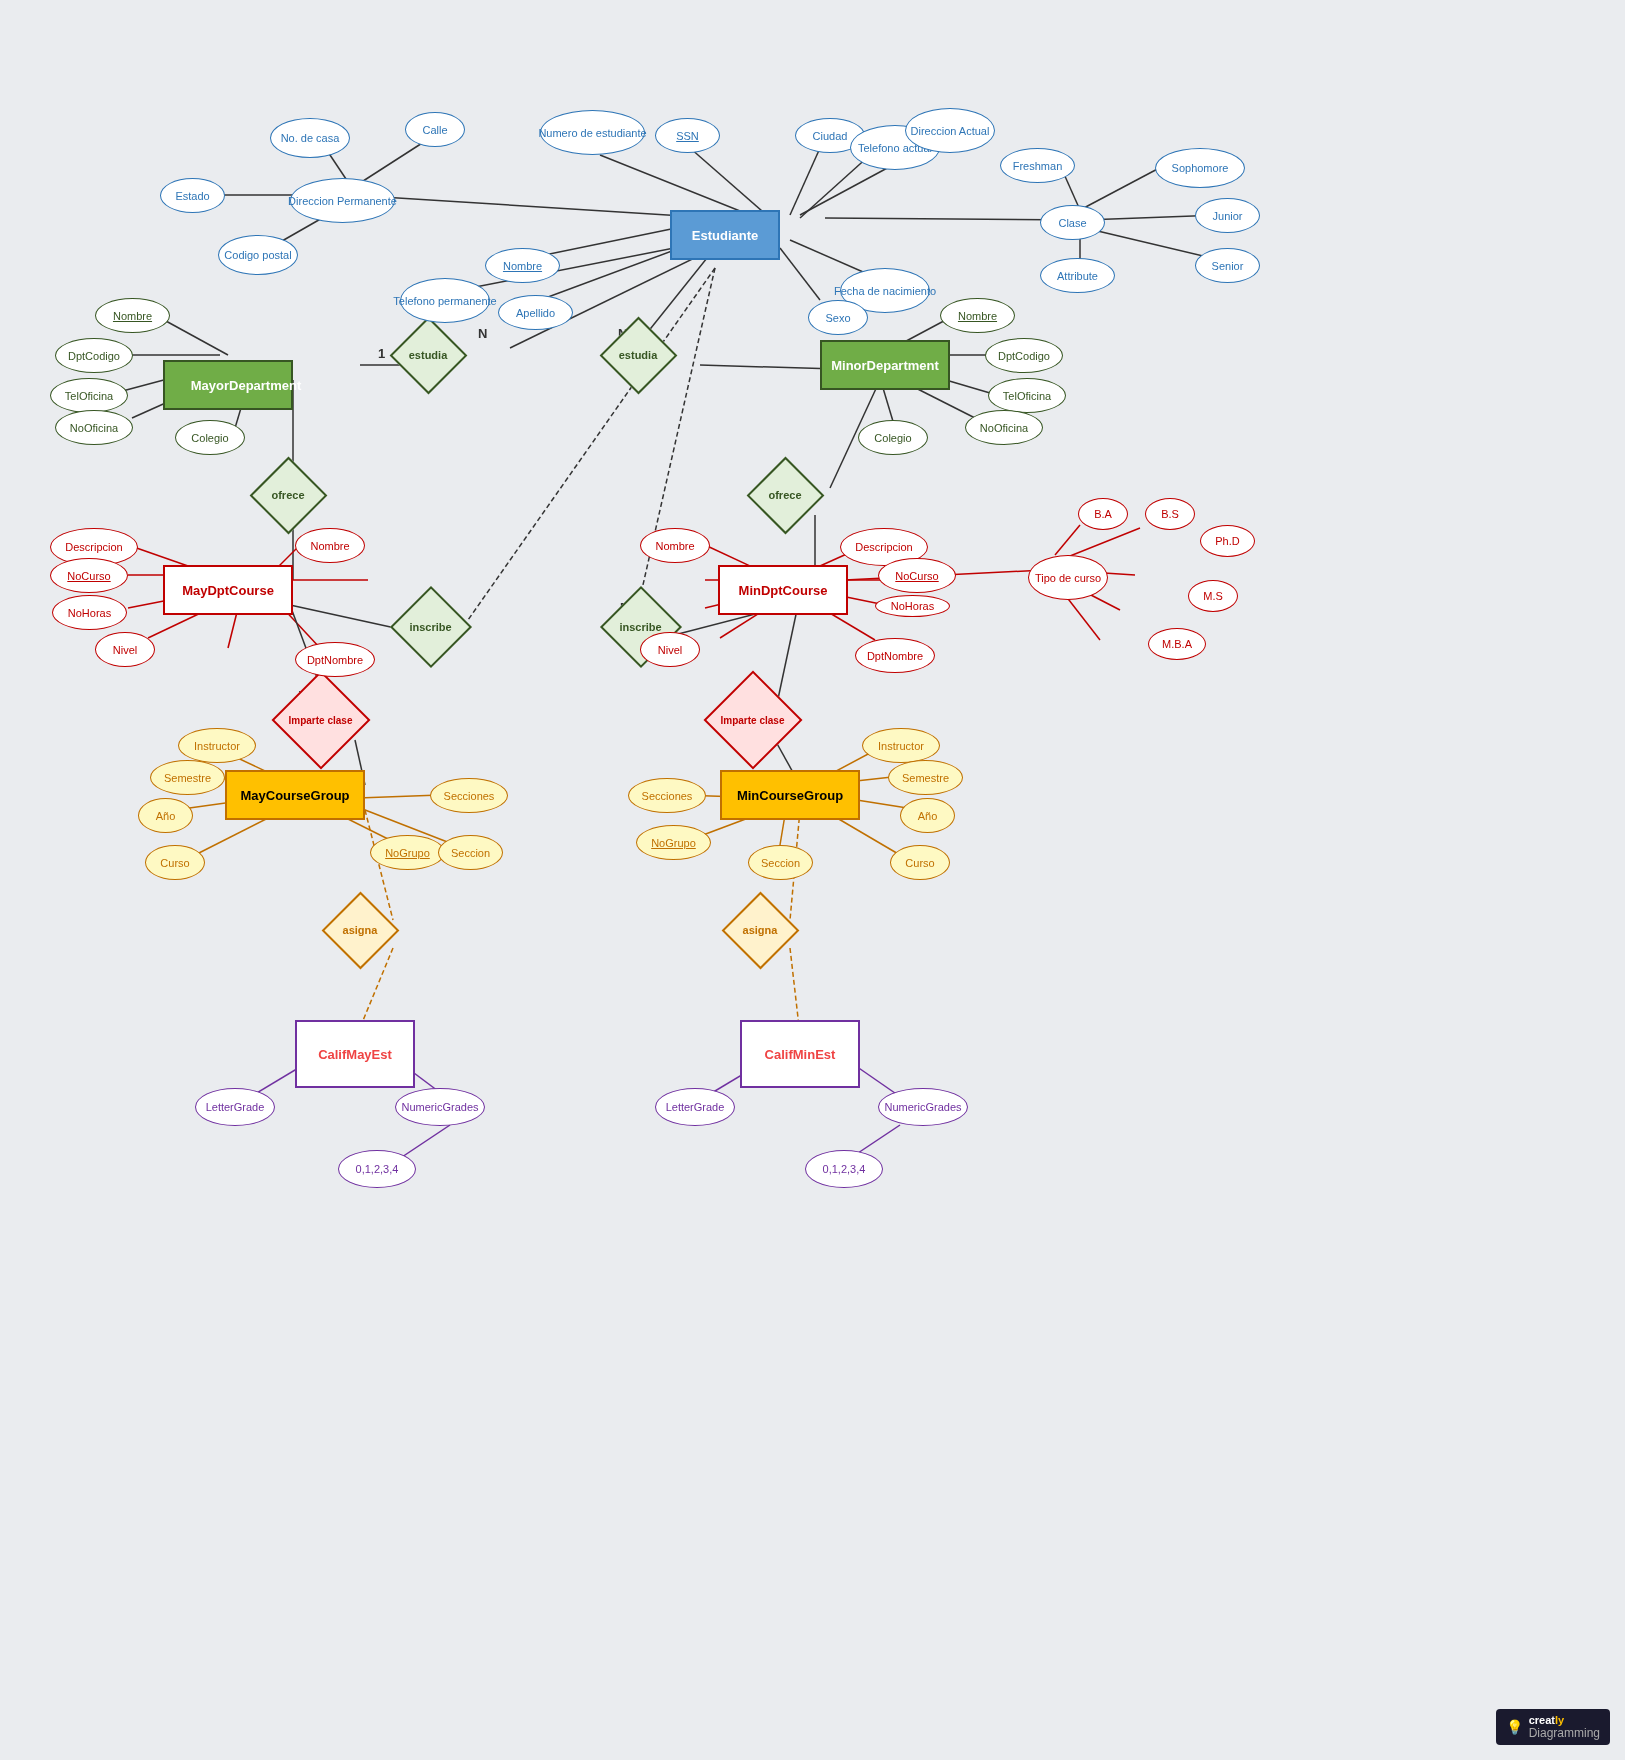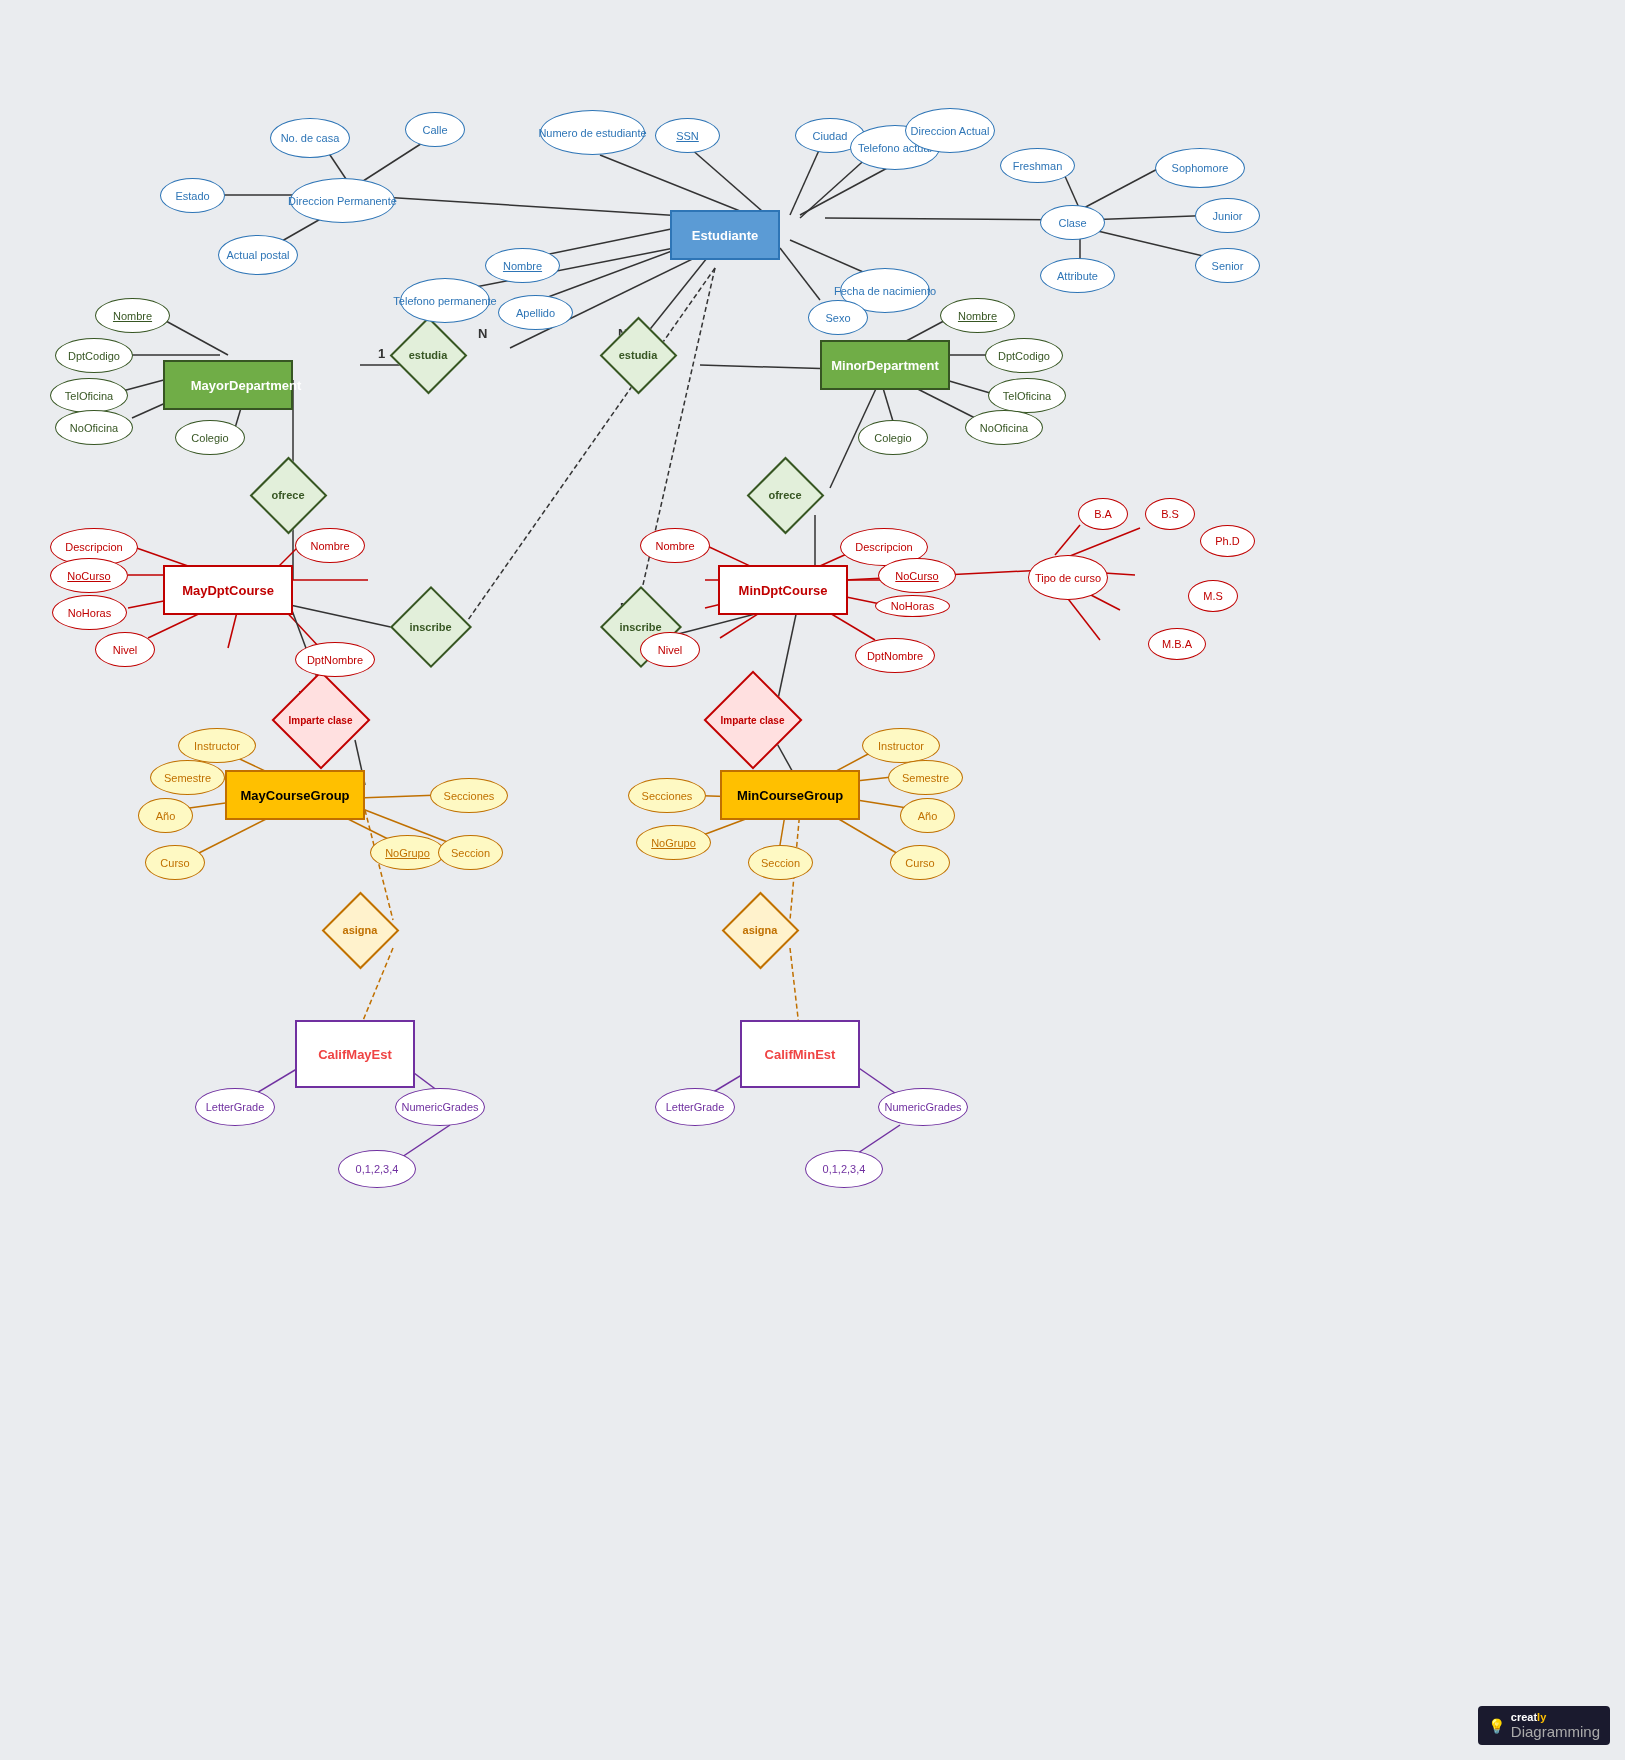--- a/index.html
+++ b/index.html
@@ -470,21 +470,21 @@
   <div class="oval oval-blue" style="left:808px;top:300px;width:60px;height:35px;">Sexo</div>
 
   <div class="oval oval-blue" style="left:290px;top:178px;width:105px;height:45px;">Direccion Permanente</div>
 
   <div class="oval oval-blue" style="left:270px;top:118px;width:80px;height:40px;">No. de casa</div>
 
   <div class="oval oval-blue" style="left:405px;top:112px;width:60px;height:35px;">Calle</div>
 
   <div class="oval oval-blue" style="left:160px;top:178px;width:65px;height:35px;">Estado</div>
 
-  <div class="oval oval-blue" style="left:218px;top:235px;width:80px;height:40px;">Actual postal</div>
+  <div class="oval oval-blue" style="left:218px;top:235px;width:80px;height:40px;">Codigo postal</div>
 
   <div class="oval oval-blue" style="left:1040px;top:205px;width:65px;height:35px;">Clase</div>
 
   <div class="oval oval-blue" style="left:1000px;top:148px;width:75px;height:35px;">Freshman</div>
 
   <div class="oval oval-blue" style="left:1155px;top:148px;width:90px;height:40px;text-align:center;">Sophomore</div>
 
   <div class="oval oval-blue" style="left:1195px;top:198px;width:65px;height:35px;">Junior</div>
 
   <div class="oval oval-blue" style="left:1195px;top:248px;width:65px;height:35px;">Senior</div>
@@ -596,16 +596,16 @@
   <div class="oval oval-purple" style="left:655px;top:1088px;width:80px;height:38px;">LetterGrade</div>
 
   <div class="oval oval-purple" style="left:878px;top:1088px;width:90px;height:38px;">NumericGrades</div>
 
   <div class="oval oval-purple" style="left:805px;top:1150px;width:78px;height:38px;">0,1,2,3,4</div>
 
   <div class="logo">
     <span class="logo-bulb">💡</span>
     <div>
       <div style="font-weight:bold;">creat<span style="color:#ffc000;">ly</span></div>
-      <div style="font-size:15px;color:#aaa;">Diagramming</div>
+      <div style="font-size:12px;color:#aaa;">Diagramming</div>
     </div>
   </div>
 </div>
 
 </body></html>

